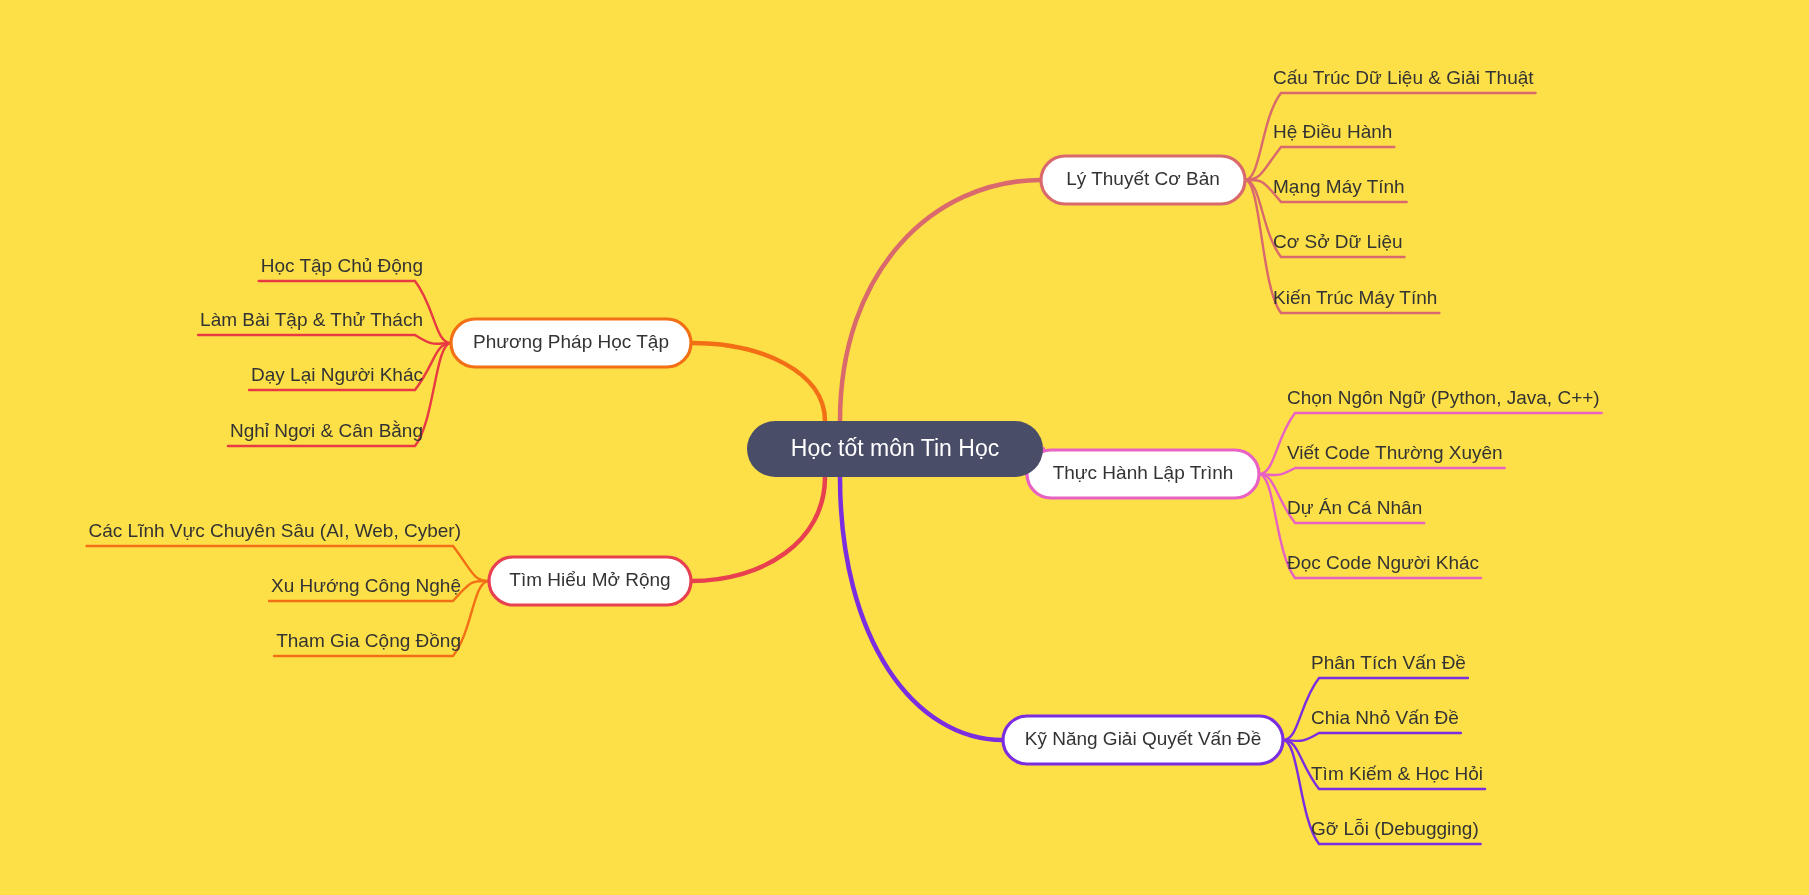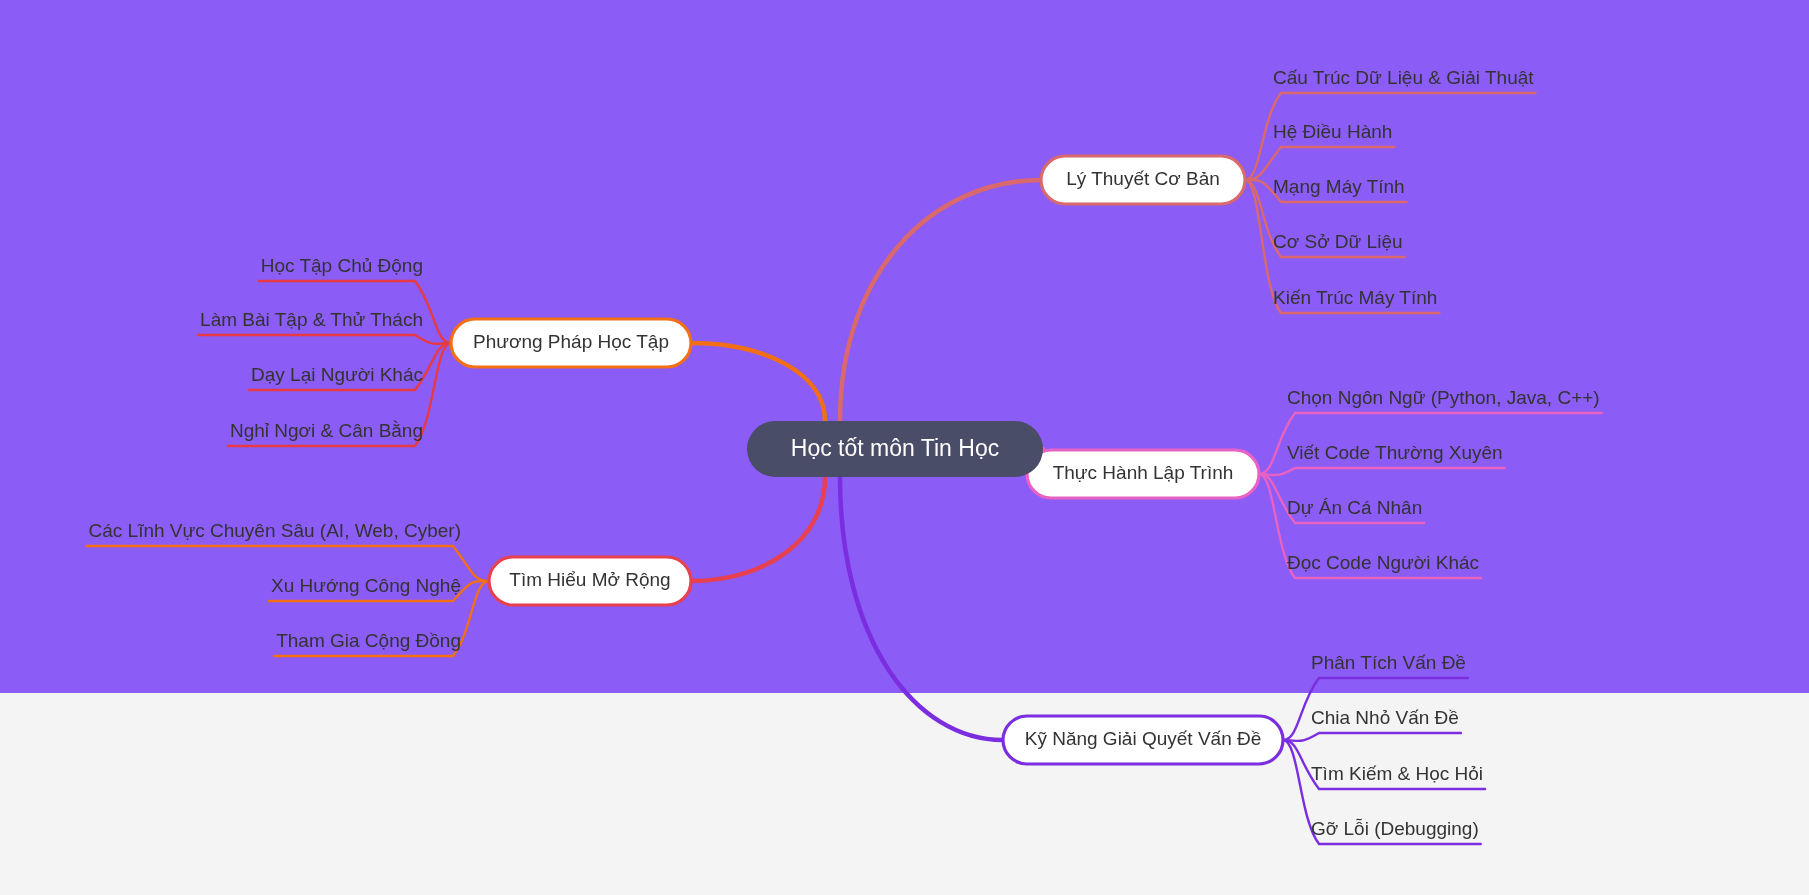--- a/index.html
+++ b/index.html
@@ -10,22 +10,22 @@
   }
   body {
     width: 1809px;
     height: 895px;
     overflow: hidden;
     font-family: "Liberation Sans", sans-serif;
   }
   #mindmap-root {
     position: relative;
     width: 1809px;
-    height: 693px;
-    background: #8b5cf6;
+    height: 895px;
+    background: #fde047;
   }
   svg.mm-canvas {
     position: absolute;
     top: 0;
     left: 0;
     width: 1809px;
     height: 895px;
     display: block;
   }
   .mm-node-text {

